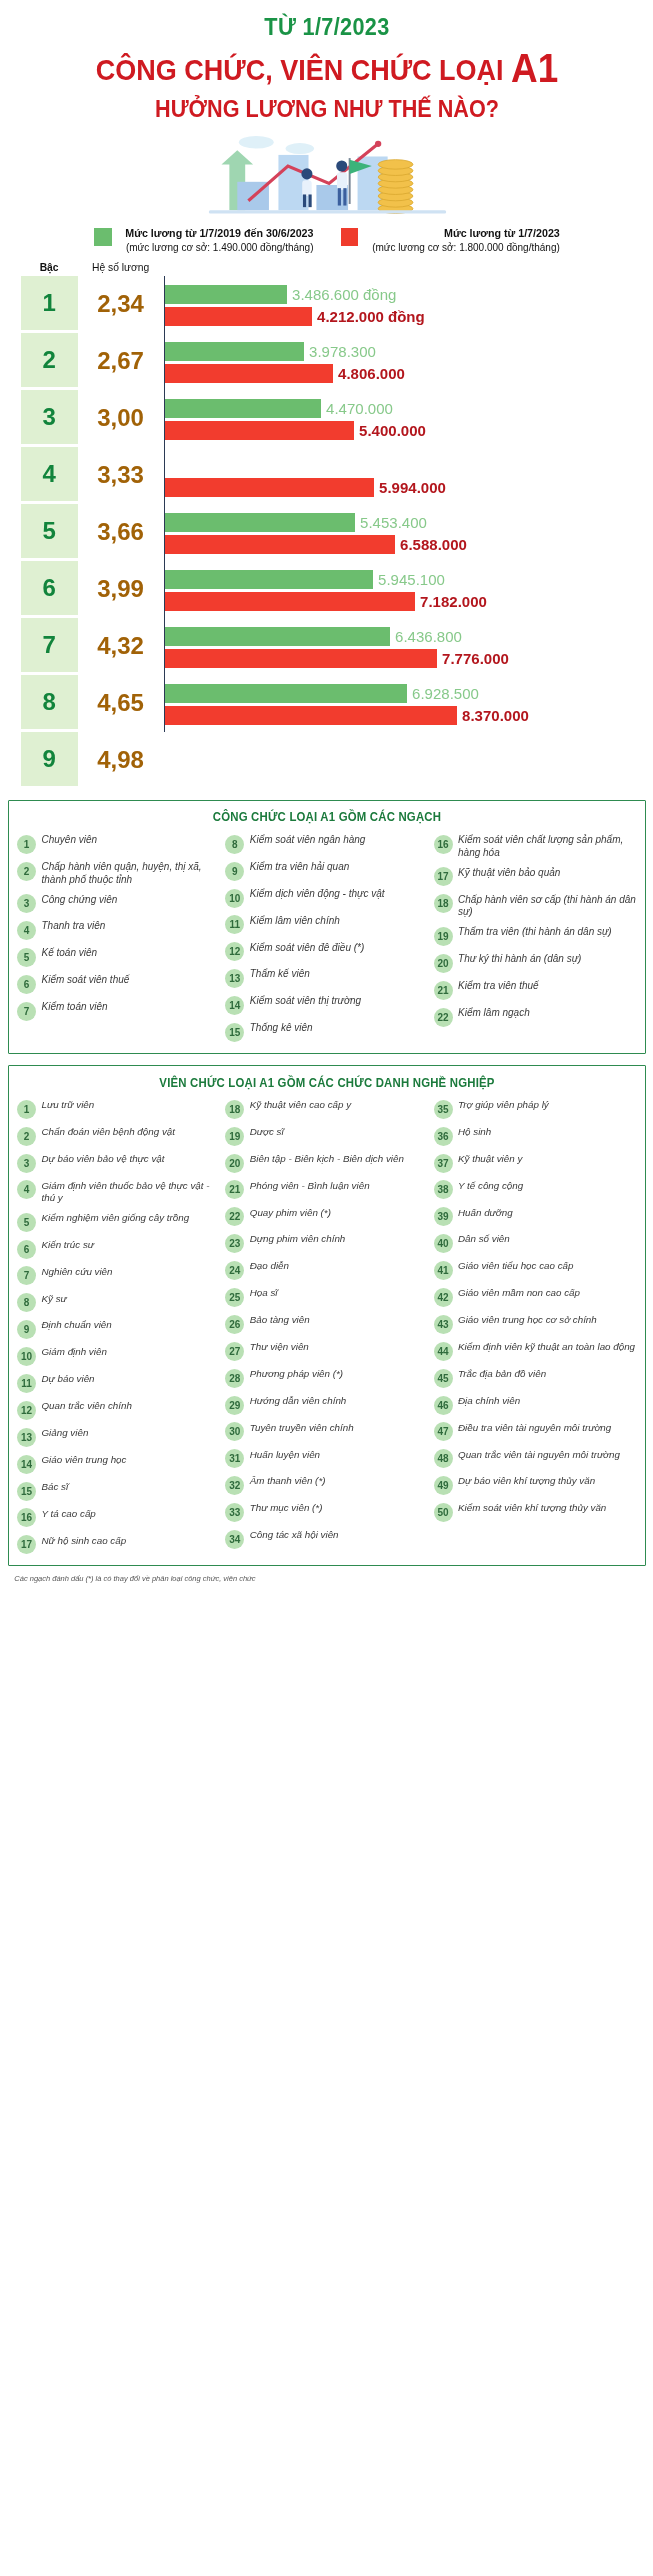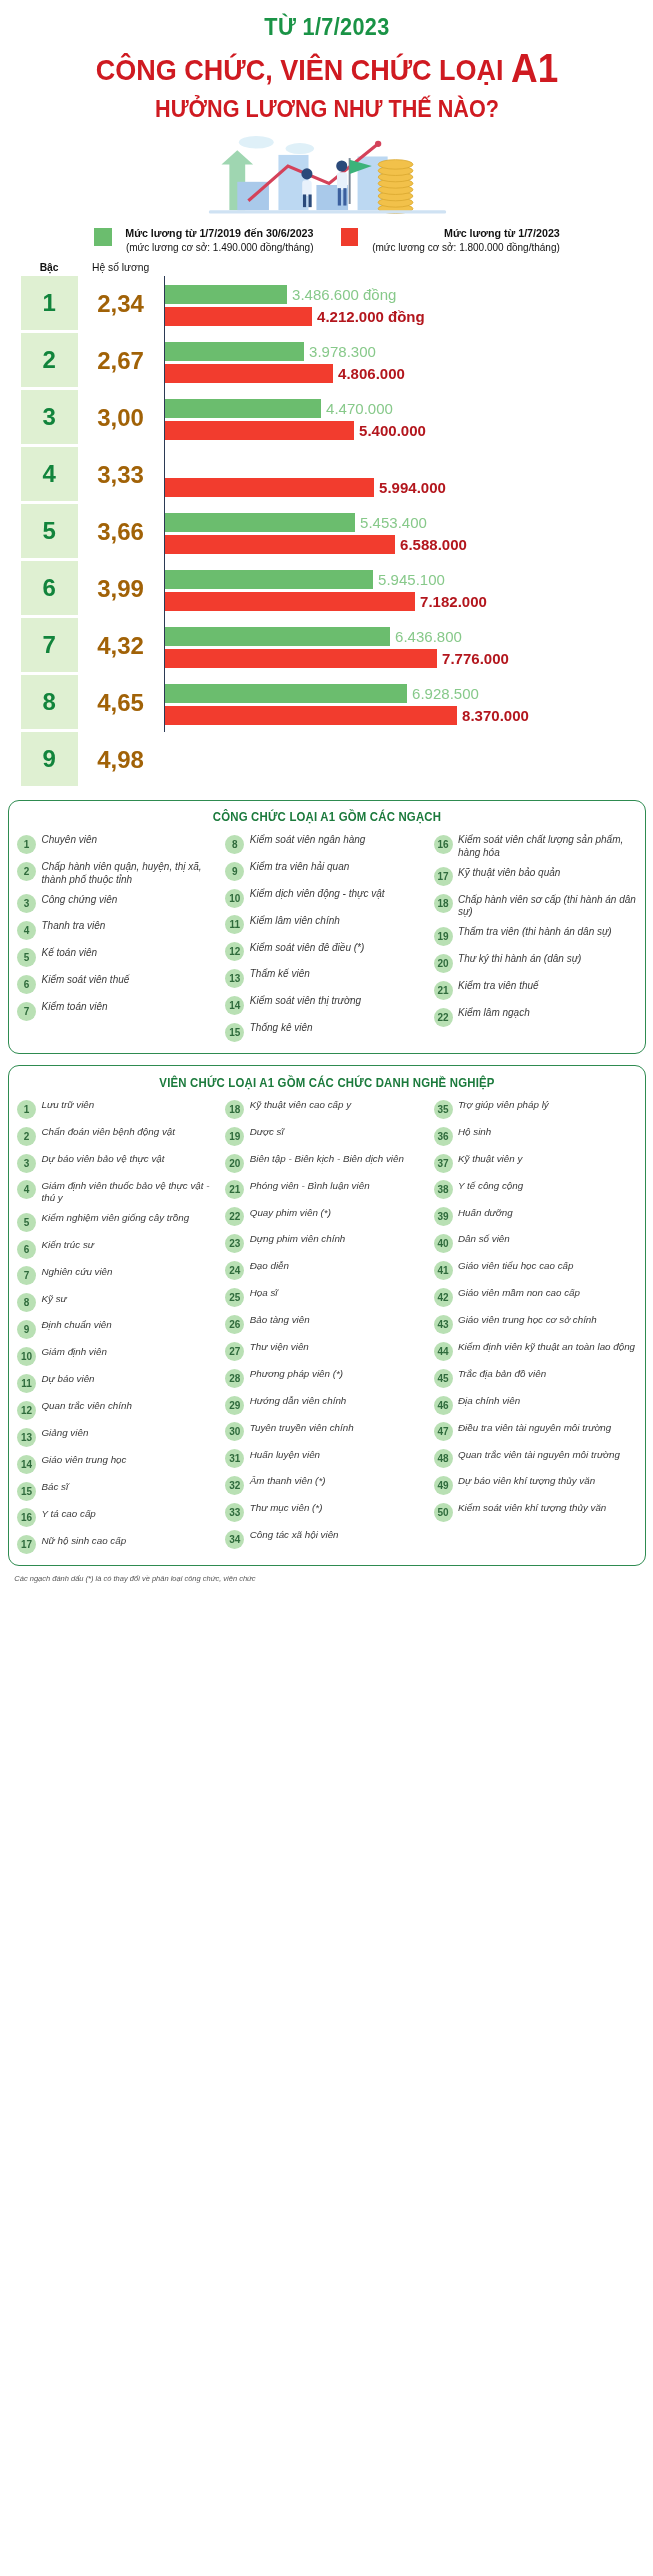--- a/index.html
+++ b/index.html
@@ -92,21 +92,21 @@
   .bar { height: 19px; }
   .bar.g { background: #6bbd6e; }
   .bar.r { background: #f23c2e; }
   .bval { font-size: 15px; font-weight: bold; margin-left: 5.5px; white-space: nowrap; }
   .bval.g { color: #87c98a; font-weight: normal; font-size: 15px;}
   .bval.r { color: #b3161d; }
 
   
   .panel {
     border: 1.3px solid #2e8b50;
-    border-radius: 11px;
+    border-radius: 1px;
     margin: 11px 8px 0 8px;
     padding: 9.5px 8px 11px 8px;
     background: #fff;
   }
   .panel-title {
     text-align: center;
     color: #1b7a3c;
     font-weight: bold;
     font-size: 12px;
     letter-spacing: 0.2px;

